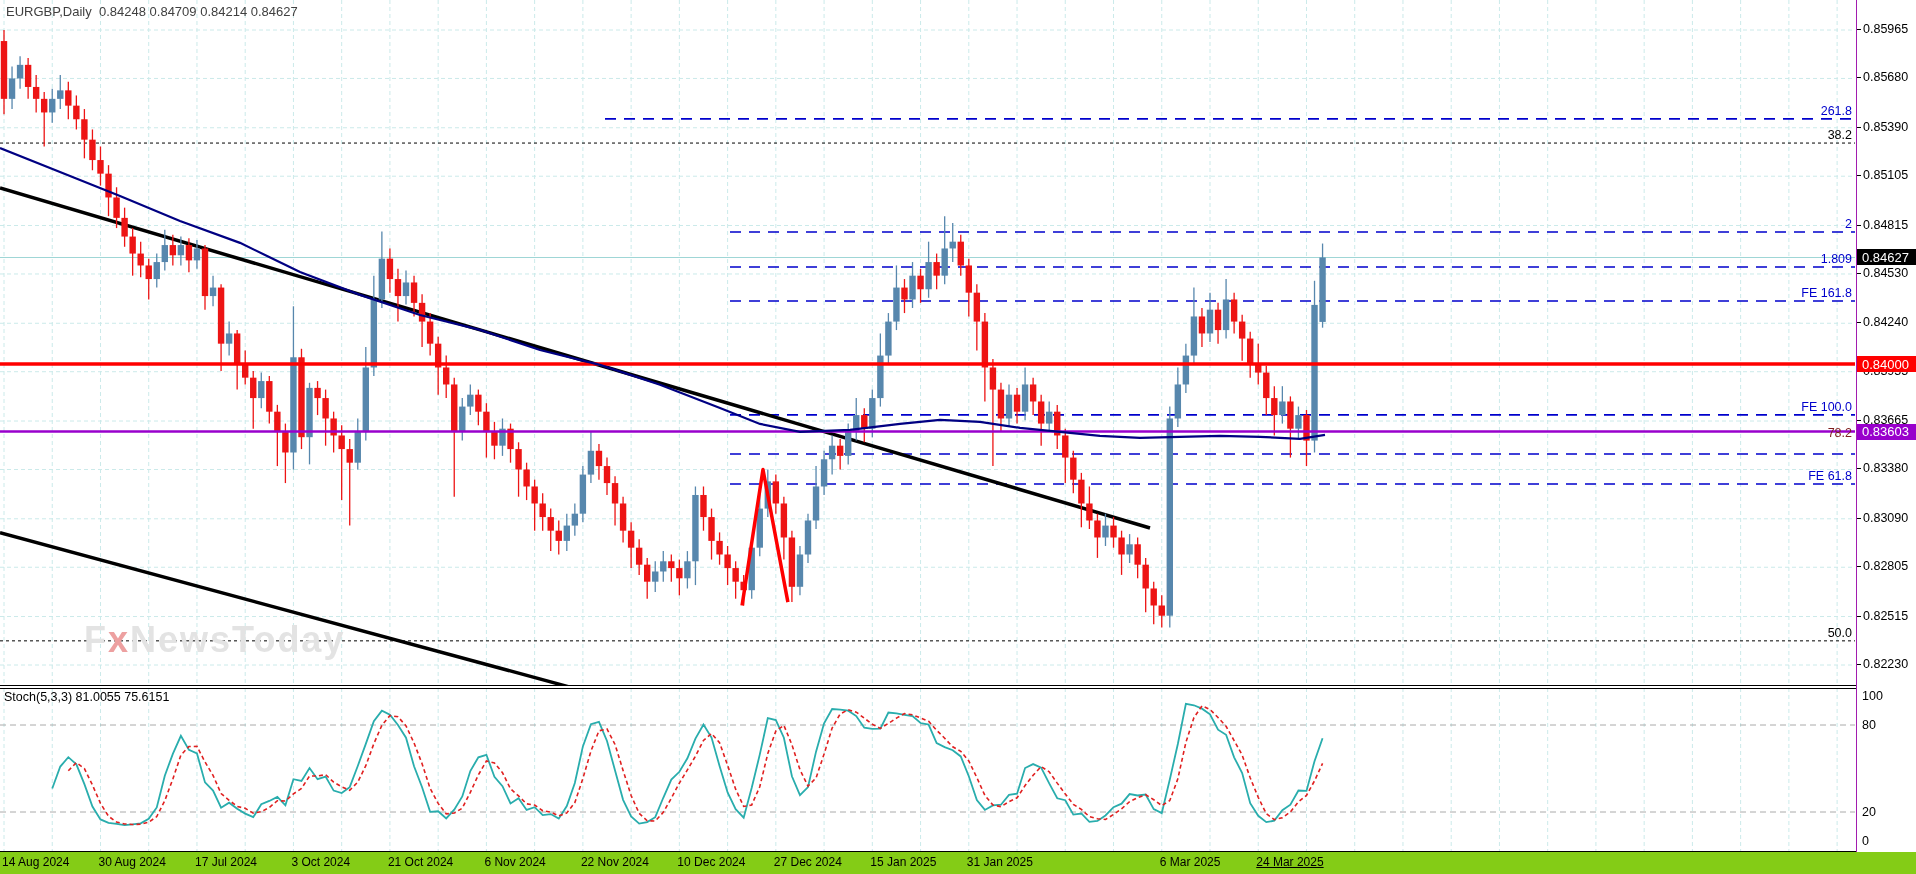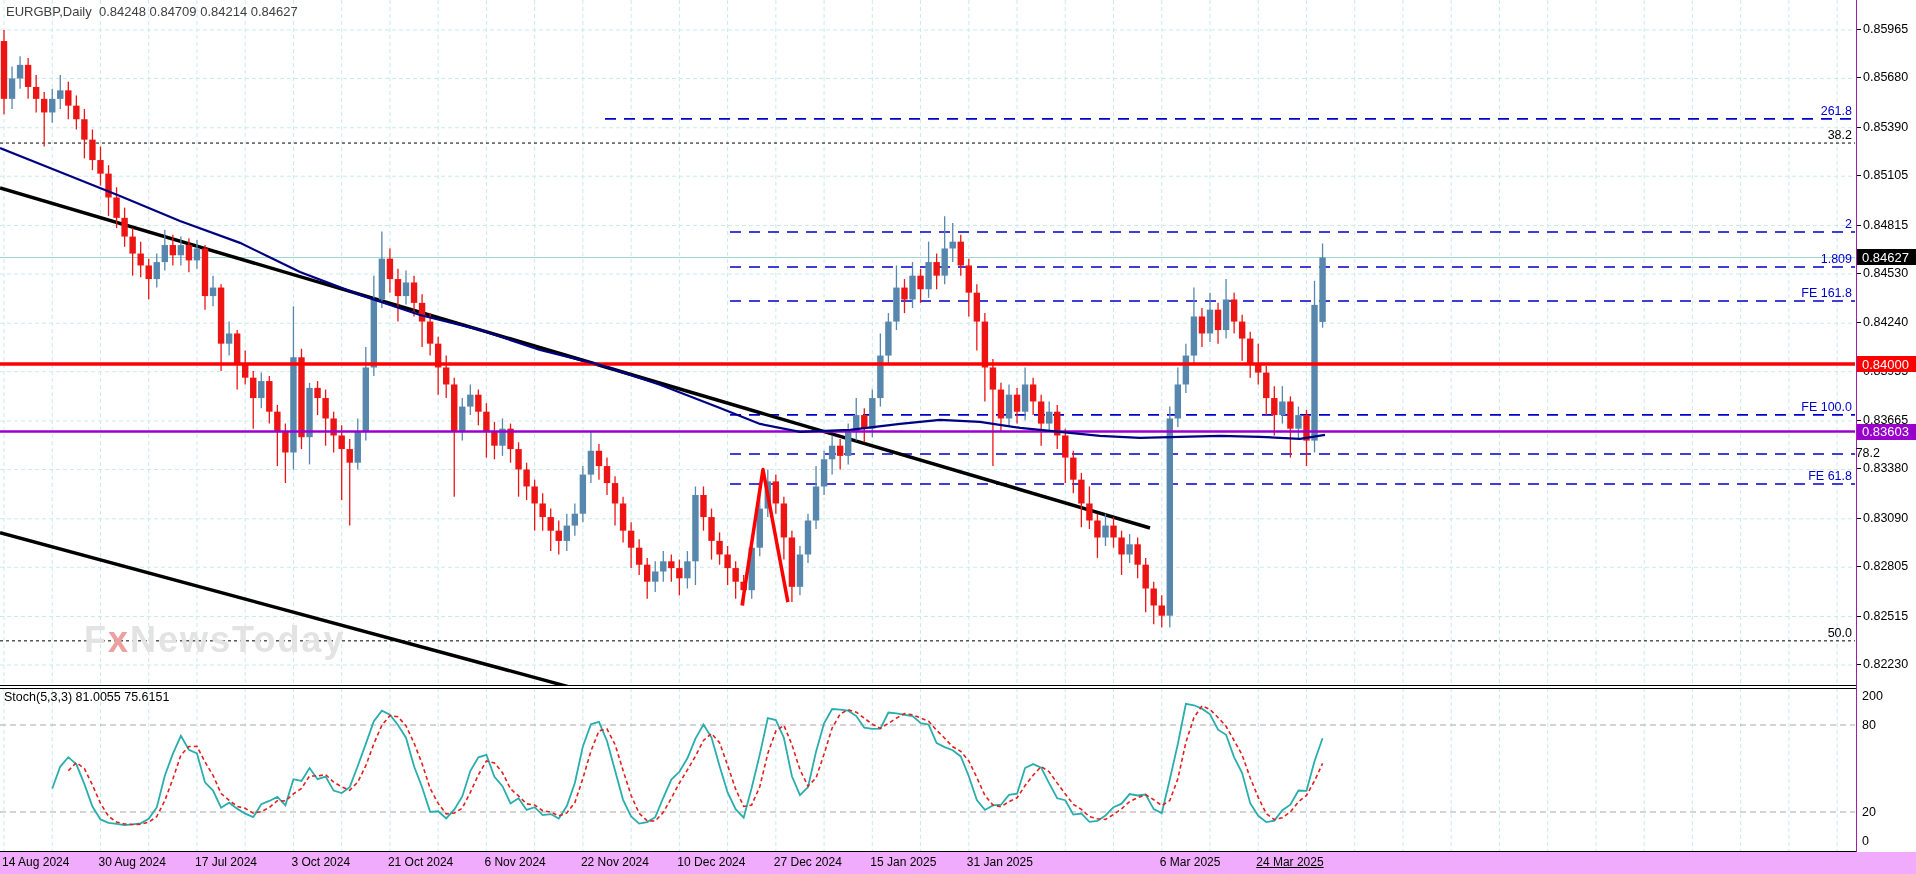--- a/index.html
+++ b/index.html
@@ -19,21 +19,21 @@
   #price-axis{position:absolute;left:1856px;top:0;width:60px;height:852px;border-left:1px solid #a21caf;z-index:2;background:#fff;}
   .pa-label{position:absolute;left:6px;font-size:12.5px;color:#000;}
   .pa-label:before{content:"";position:absolute;left:-6px;top:7px;width:4px;height:1px;background:#000;}
   .pa-badge{position:absolute;left:0px;width:60px;height:16px;font-size:13px;color:#fff;
             display:flex;align-items:center;padding-left:5px;box-sizing:border-box;z-index:3;}
   #stoch-axis{position:absolute;left:1856px;top:688px;width:60px;height:164px;z-index:2;}
   .sa-label{position:absolute;left:6px;font-size:12.5px;color:#000;}
   #sep-line{position:absolute;left:0;top:685px;width:1916px;height:4px;border-top:1px solid #000;
             border-bottom:1px solid #000;box-sizing:border-box;background:#fff;z-index:2;}
   #stoch-bottom{position:absolute;left:0;top:851px;width:1916px;height:1px;background:#000;z-index:2;}
-  #date-axis{position:absolute;left:0;top:852px;width:1916px;height:22px;background:#f0abfc;z-index:2;text-align:right;}
+  #date-axis{position:absolute;left:0;top:852px;width:1916px;height:22px;background:#84cc16;z-index:2;text-align:right;}
   .date-label{position:absolute;top:3px;font-size:12px;color:#000;white-space:nowrap;}
   .fib-label{position:absolute;font-size:12.5px;z-index:2;transform:translateX(-100%);white-space:nowrap;}
 </style>
 </head>
 <body>
 
 <div id="app">
   <svg id="main-svg" width="1856" height="688">
       <line x1="4" y1="0" x2="4" y2="688" stroke="#CBEAEA" stroke-dasharray="4,3"></line>
       <line x1="52.239999999999995" y1="0" x2="52.239999999999995" y2="688" stroke="#CBEAEA" stroke-dasharray="4,3"></line>
@@ -523,21 +523,21 @@
       <div class="pa-label" style="top: 461.485px;">0.83380</div>
       <div class="pa-label" style="top: 510.788px;">0.83090</div>
       <div class="pa-label" style="top: 559.242px;">0.82805</div>
       <div class="pa-label" style="top: 608.546px;">0.82515</div>
       <div class="pa-label" style="top: 657px;">0.82230</div>
       <div class="pa-badge" style="top: 249.478px; background: rgb(0, 0, 0);">0.84627</div>
       <div class="pa-badge" style="top: 356.076px; background: rgb(255, 0, 0);">0.84000</div>
       <div class="pa-badge" style="top: 423.572px; background: rgb(153, 0, 204);">0.83603</div>
     </div>
   <div id="stoch-axis">
-      <div class="sa-label" style="top: 1px;">200</div>
+      <div class="sa-label" style="top: 1px;">100</div>
       <div class="sa-label" style="top: 30px;">80</div>
       <div class="sa-label" style="top: 117px;">20</div>
       <div class="sa-label" style="top: 146px;">0</div>
     </div>
   <div id="date-axis">
       <div class="date-label" style="left: 2px;">14 Aug 2024</div>
       <div class="date-label" style="left: 98.48px;">30 Aug 2024</div>
       <div class="date-label" style="left: 194.96px;">17 Jul 2024</div>
       <div class="date-label" style="left: 291.44px;">3 Oct 2024</div>
       <div class="date-label" style="left: 387.92px;">21 Oct 2024</div>
@@ -550,16 +550,16 @@
       <div class="date-label" style="left: 1063.28px; margin-top: 18px;">18 Feb 2025</div>
       <div class="date-label" style="left: 1159.76px;">6 Mar 2025</div>
       <div class="date-label" style="left: 1256.24px; text-decoration: underline;">24 Mar 2025</div>
     </div>
 <div class="fib-label" style="left: 1852px; top: 103.917px; color: rgb(0, 0, 204);">261.8</div>
     <div class="fib-label" style="left: 1852px; top: 128.059px; color: rgb(0, 0, 0);">38.2</div>
     <div class="fib-label" style="left: 1852px; top: 216.976px; color: rgb(0, 0, 204);">2</div>
     <div class="fib-label" style="left: 1852px; top: 251.999px; color: rgb(0, 0, 204);">1.809</div>
     <div class="fib-label" style="left: 1852px; top: 286.001px; color: rgb(0, 0, 204);">FE 161.8</div>
     <div class="fib-label" style="left: 1852px; top: 399.91px; color: rgb(0, 0, 204);">FE 100.0</div>
-    <div class="fib-label" style="left: 1852px; top: 446px; color: #000000; margin-left: 28px;">78.2</div>
+    <div class="fib-label" style="left: 1852px; top: 426px; color: #7f1d1d;">78.2</div>
     <div class="fib-label" style="left: 1852px; top: 468.936px; color: rgb(0, 0, 204);">FE 61.8</div>
     <div class="fib-label" style="left: 1852px; top: 625.858px; color: rgb(0, 0, 0);">50.0</div>
   </div>
 
 </body></html>

